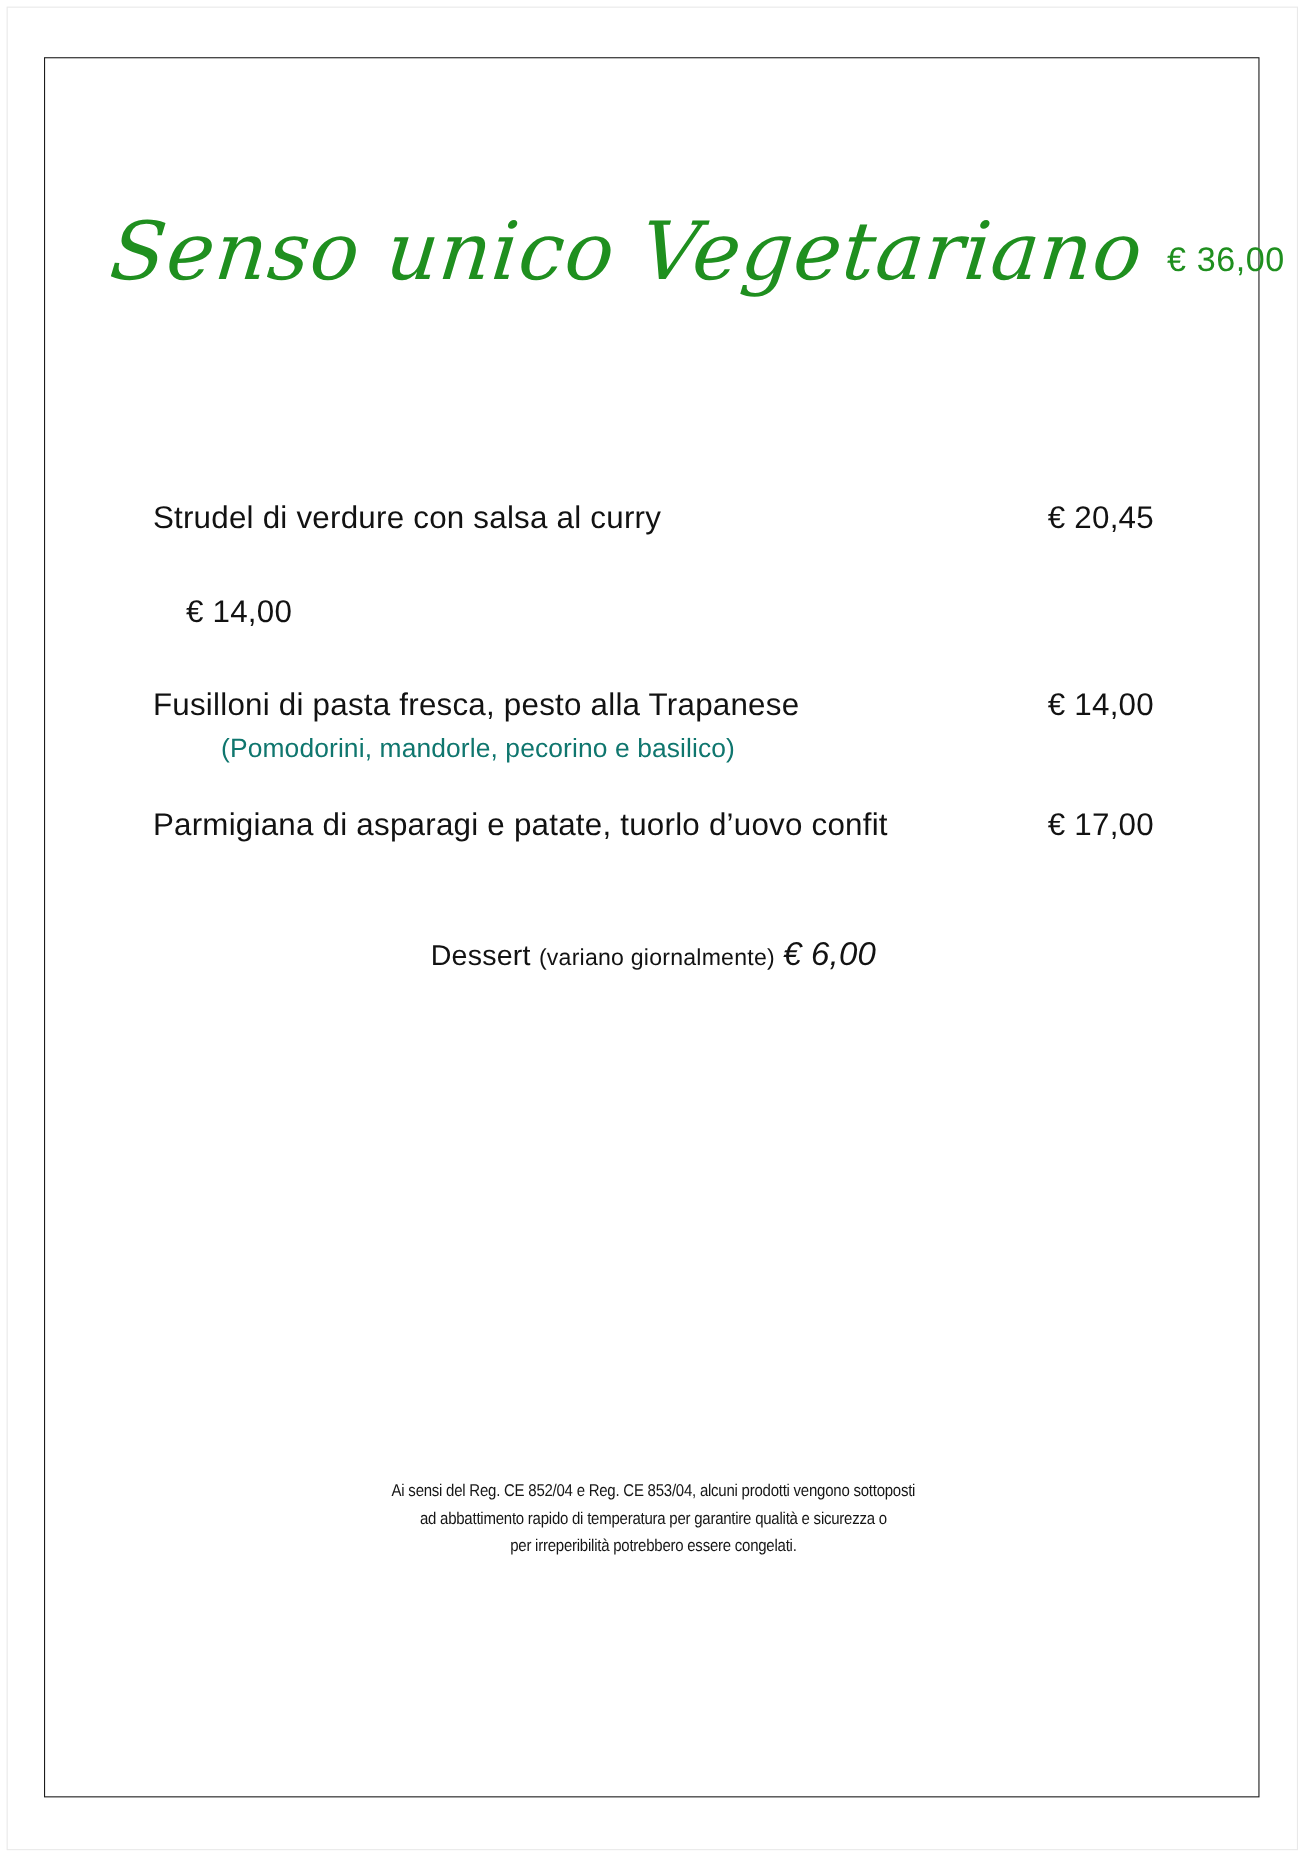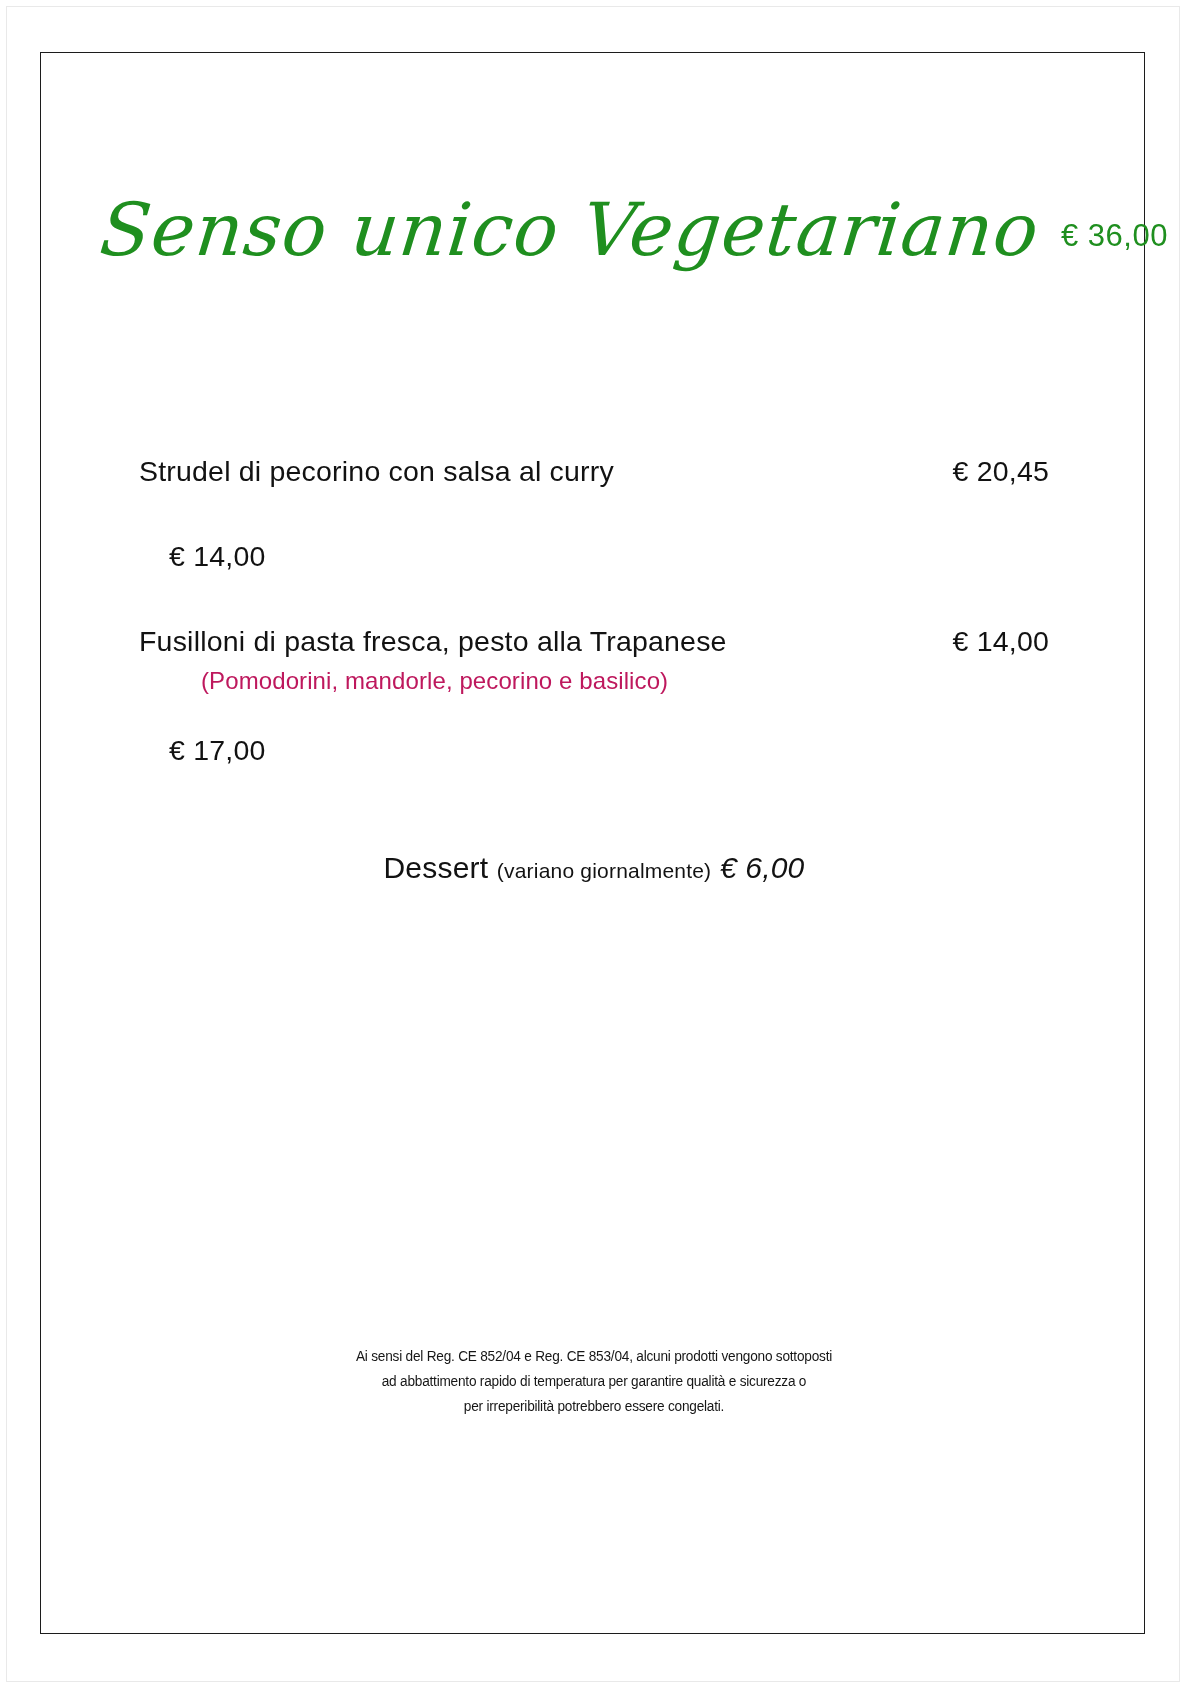--- a/index.html
+++ b/index.html
@@ -115,21 +115,21 @@
     line-height: 1.15;
     color: #121212;
     letter-spacing: 0.2px;
     white-space: nowrap;
   }
   .item-sub {
     font-family: "Liberation Sans", sans-serif;
     font-weight: 300;
     font-size: 24px;
     line-height: 1.3;
-    color: #be185d;
+    color: #0f766e;
     letter-spacing: 0.1px;
     margin-top: 8px;
     margin-left: 62px;
     white-space: nowrap;
   }
   .item-price {
     flex: 0 0 auto;
     font-family: "Liberation Sans", sans-serif;
     font-weight: 300;
     font-size: 28.5px;
@@ -147,21 +147,21 @@
     left: 38px;
     top: 798px;
     width: 910px;
     text-align: center;
     white-space: nowrap;
     font-family: "Liberation Sans", sans-serif;
     font-weight: 300;
     color: #121212;
   }
   .dessert-word {
-    font-size: 30px;
+    font-size: 26px;
     letter-spacing: 0.2px;
   }
   .dessert-note {
     font-size: 21px;
     letter-spacing: 0.2px;
     margin-top: 26px;
   }
   .dessert-price {
     font-size: 30px;
     letter-spacing: 0.2px;
@@ -200,38 +200,41 @@
     <div class="content">
 
       <div class="header">
         <span class="menu-title">Senso unico Vegetariano</span><span class="menu-title-price">€ 36,00</span>
       </div>
 
       <div class="items">
 
         <div class="item-row">
           <div class="item-left">
-            <div class="item-name">Strudel di pecorino con salsa al curry</div>
+            <div class="item-name">Strudel di verdure con salsa al curry</div>
           </div>
           <div class="item-price">€ 20,45</div>
         </div>
 
         <div class="item-row">
           <div class="item-price">€ 14,00</div>
         </div>
 
         <div class="item-row has-sub">
           <div class="item-left">
             <div class="item-name">Fusilloni di pasta fresca, pesto alla Trapanese</div>
             <div class="item-sub">(Pomodorini, mandorle, pecorino e basilico)</div>
           </div>
           <div class="item-price">€ 14,00</div>
         </div>
 
         <div class="item-row">
+          <div class="item-left">
+            <div class="item-name">Parmigiana di asparagi e patate, tuorlo d’uovo confit</div>
+          </div>
           <div class="item-price">€ 17,00</div>
         </div>
 
       </div>
 
       <div class="dessert-line">
         <span class="dessert-word">Dessert</span><span class="dessert-word">&nbsp;</span><span class="dessert-note">(variano giornalmente)</span><span class="dessert-word">&nbsp;</span><span class="dessert-price">€ 6,00</span>
       </div>
 
       <div class="footer">

